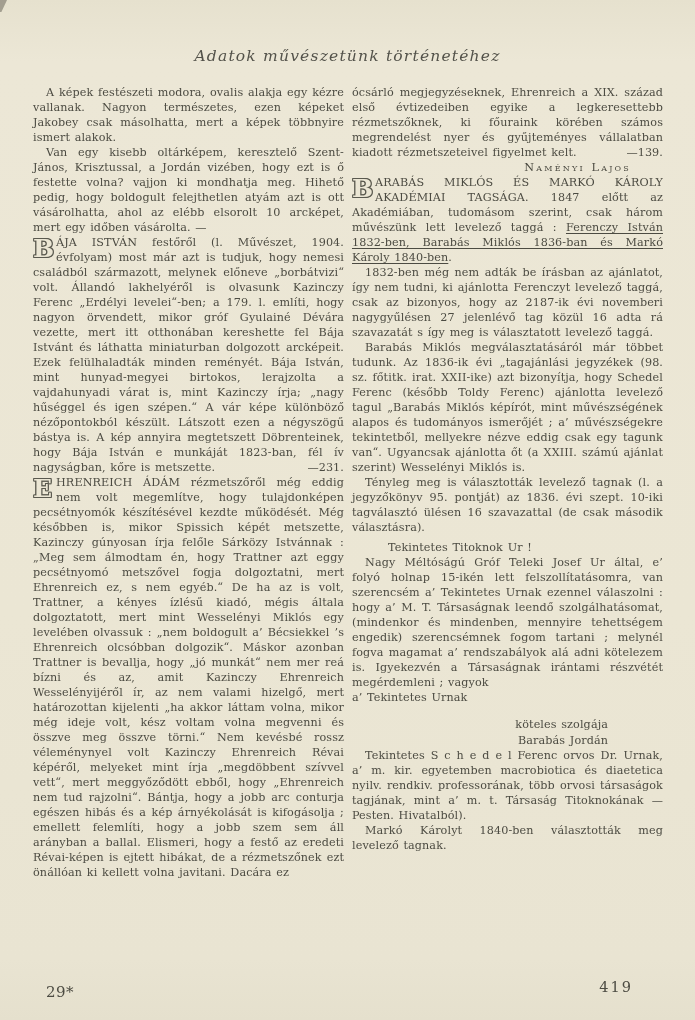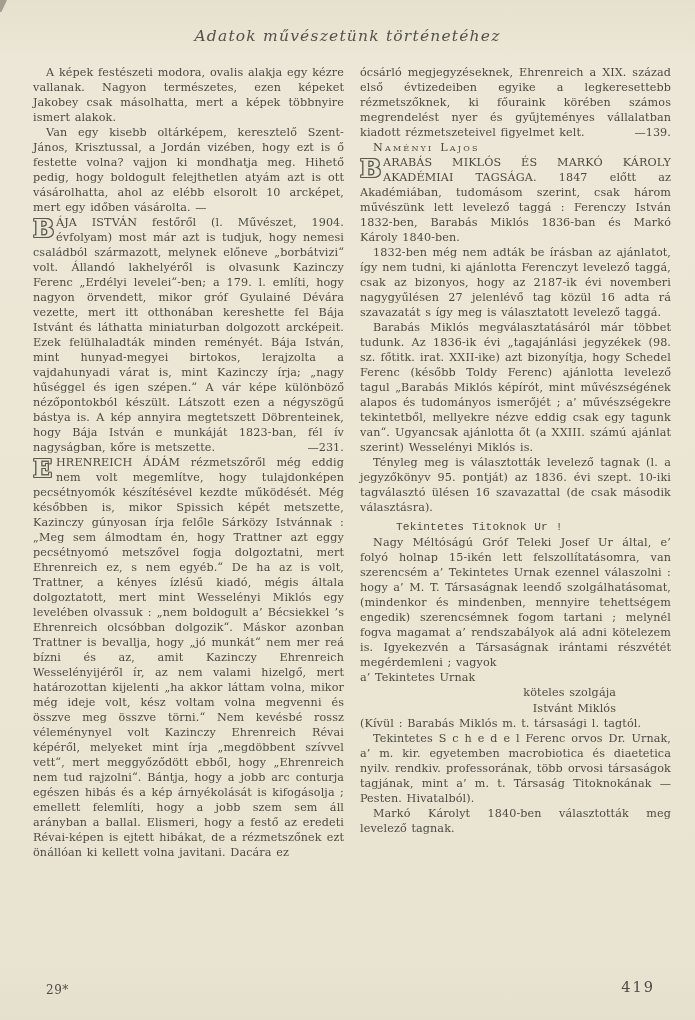--- a/index.html
+++ b/index.html
@@ -21,24 +21,25 @@
     background:#6b675c;opacity:.55;
     clip-path:polygon(0 0,100% 0,20% 100%,0 100%);
   }
   .running-header{
     text-align:center;
     font-style:italic;
     font-size:15.5px;
     letter-spacing:1.2px;
     padding-top:27px;
     color:#53524a;
+    margin-top:20px;
   }
   .columns{
     display:flex;
-    gap:16px;
+    gap:8px;
     padding:20px 24px 0 33px;
   }
   .col{
     width:311px;
     font-size:11.2px;
     line-height:15px;
     text-align:justify;
     letter-spacing:.1px;
     word-spacing:1px;
   }
@@ -51,43 +52,44 @@
     line-height:26px;
     width:20px;
     height:29px;
     margin:1px 3px 0 0;
     font-weight:bold;
     color:#ebe6d4;
     text-shadow:-1px -1px 0 #5a594f,1px -1px 0 #5a594f,-1px 1px 0 #5a594f,1px 1px 0 #5a594f,0 1px 0 #5a594f,0 -1px 0 #5a594f,1px 0 0 #5a594f,-1px 0 0 #5a594f;
   }
   .ref{float:right;padding-left:10px;}
   .author-line{
-    text-align:left;
+    text-align:right;
     padding-right:32px;
     font-variant:small-caps;
     letter-spacing:2.2px;
     margin-top:2px;
     text-indent:0;
   }
-  .u{text-underline-offset:2px;}
-  .letter-salutation{text-indent:36px !important;margin-top:5px !important;font-family:Liberation Mono, monospace;}
+  .u{text-decoration:underline;text-underline-offset:2px;}
+  .letter-salutation{text-indent:36px !important;margin-top:5px !important;}
   .letter-dateline{text-indent:20px !important;}
   .signature-block{
     text-align:right;
     padding-right:55px;
+    margin-top:12px;
     text-indent:0;
   }
   .signature-block div{line-height:15.5px;}
   .after-letter{margin-top:10px;}
   .sig-mark{
     position:absolute;left:46px;top:983px;
-    font-size:12px;letter-spacing:.5px;
+    font-size:15px;letter-spacing:.5px;
   }
   .page-num{
-    position:absolute;right:40px;top:979px;
+    position:absolute;right:62px;top:979px;
     font-size:14.5px;letter-spacing:2px;
   }
 </style>
 </head>
 <body>
 
 <div class="page">
   <div class="corner-mark"></div>
 
   <div class="running-header">Adatok művészetünk történetéhez</div>
@@ -119,24 +121,23 @@
       <p>1832-ben még nem adták be írásban az ajánlatot, így nem tudni, ki ajánlotta Ferenczyt levelező taggá, csak az bizonyos, hogy az 2187-ik évi novemberi nagygyűlésen 27 jelenlévő tag közül 16 adta rá szavazatát s így meg is választatott levelező taggá.</p>
       <p>Barabás Miklós megválasztatásáról már többet tudunk. Az 1836-ik évi „tagajánlási jegyzékek (98. sz. főtitk. irat. XXII-ike) azt bizonyítja, hogy Schedel Ferenc (később Toldy Ferenc) ajánlotta levelező tagul „Barabás Miklós képírót, mint művészségének alapos és tudományos ismerőjét ; a’ művészségekre tekintetből, mellyekre nézve eddig csak egy tagunk van“. Ugyancsak ajánlotta őt (a XXIII. számú ajánlat szerint) Wesselényi Miklós is.</p>
       <p>Tényleg meg is választották levelező tagnak (l. a jegyzőkönyv 95. pontját) az 1836. évi szept. 10-iki tagválasztó ülésen 16 szavazattal (de csak második választásra).</p>
 
       <p class="letter-salutation">Tekintetes Titoknok Ur !</p>
       <p>Nagy Méltóságú Gróf Teleki Josef Ur által, e’ folyó holnap 15-ikén lett felszollítatásomra, van szerencsém a’ Tekintetes Urnak ezennel válaszolni : hogy a’ M. T. Társaságnak leendő szolgálhatásomat, (mindenkor és mindenben, mennyire tehettségem engedik) szerencsémnek fogom tartani ; melynél fogva magamat a’ rendszabályok alá adni kötelezem is. Igyekezvén a Társaságnak irántami részvétét megérdemleni ; vagyok</p>
       <p class="no-indent">a’ Tekintetes Urnak</p>
 
       <div class="signature-block">
         <div>köteles szolgája</div>
-        <div>Istvánt Miklós</div>
+        <div>Barabás Jordán</div>
       </div>
 
-      <p class="no-indent after-letter">(Kívül : Barabás Miklós m. t. társasági l. tagtól.</p>
       <p>Tekintetes S c h e d e l Ferenc orvos Dr. Urnak, a’ m. kir. egyetemben macrobiotica és diaetetica nyilv. rendkiv. professorának, több orvosi társaságok tagjának, mint a’ m. t. Társaság Titoknokának — Pesten. Hivatalból).</p>
       <p>Markó Károlyt 1840-ben választották meg levelező tagnak.</p>
     </div>
   </div>
 
   <div class="sig-mark">29*</div>
   <div class="page-num">419</div>
 </div>
 
 </body></html>

